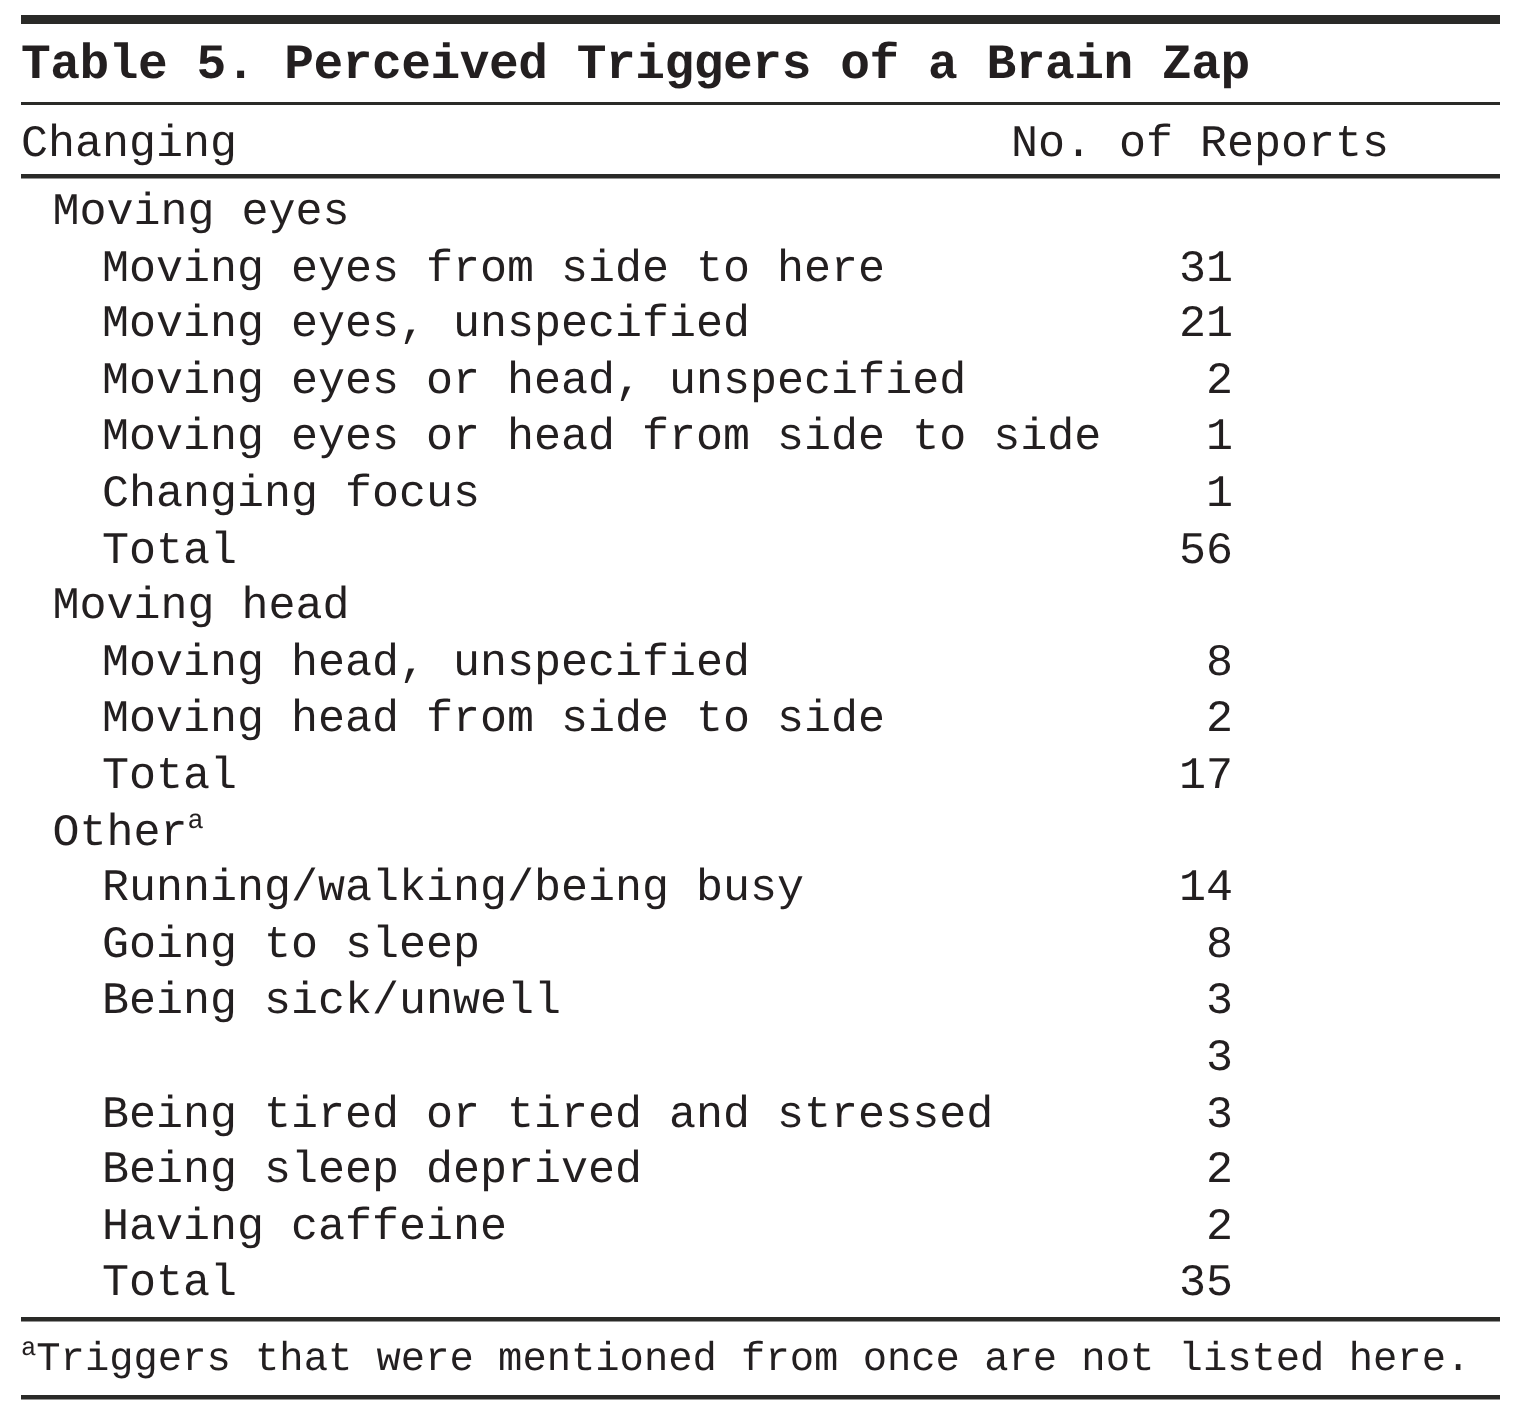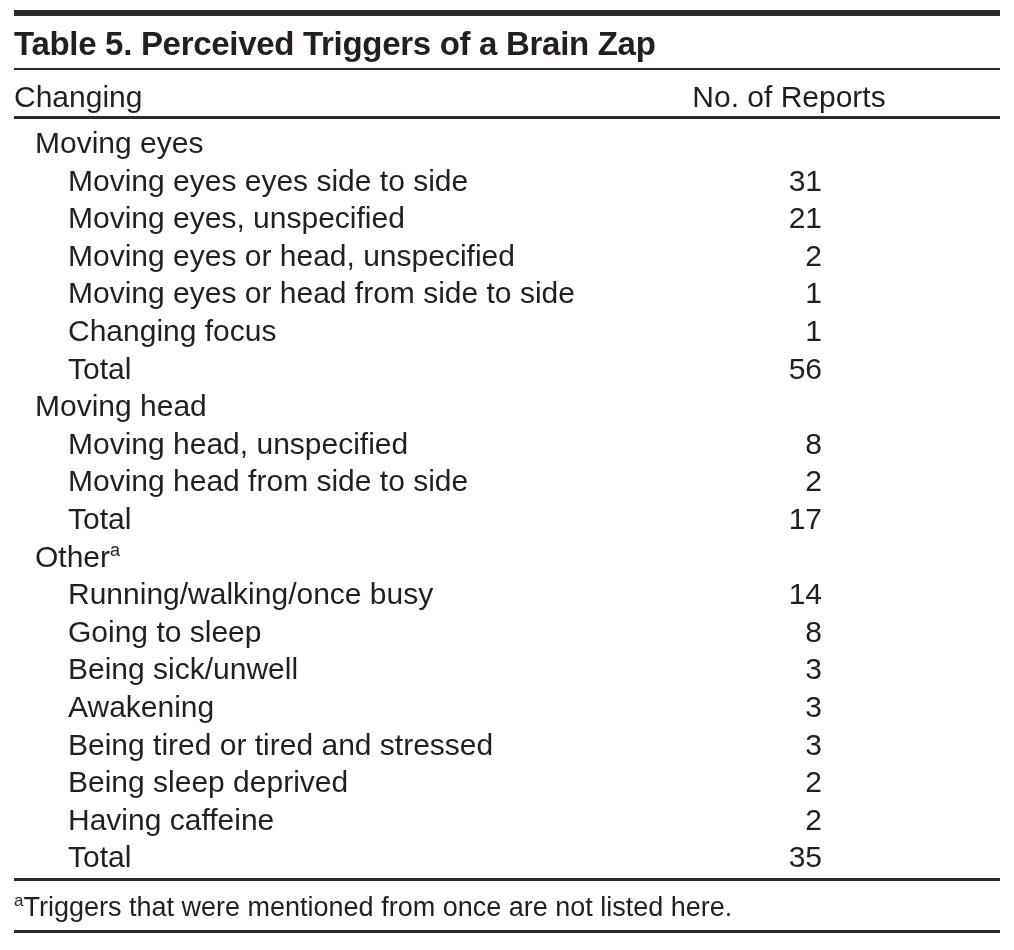--- a/index.html
+++ b/index.html
@@ -13,20 +13,21 @@
     font-family: "Liberation Sans", sans-serif;
     color: #231f20;
     overflow: hidden;
   }
 
   #table-root {
     position: relative;
     width: 960px;
     height: 950px;
     box-sizing: border-box;
+    font-family: Liberation Mono, monospace;
   }
 
   .rule {
     position: absolute;
     left: 14px;
     width: 986px;
     background: #2a2a28;
   }
   .rule-top    { top: 10px;  height: 6px; }
   .rule-title  { top: 68px;  height: 2px; }
@@ -137,21 +138,21 @@
   </div>
 
   <div class="rule rule-header"></div>
 
   <div id="rows">
       <div class="trow">
         <div class="tlabel"><span>Moving eyes</span></div>
         <div class="tvalue"></div>
       </div>
       <div class="trow indent">
-        <div class="tlabel"><span>Moving eyes eyes side to side</span></div>
+        <div class="tlabel"><span>Moving eyes from side to here</span></div>
         <div class="tvalue">31</div>
       </div>
       <div class="trow indent">
         <div class="tlabel"><span>Moving eyes, unspecified</span></div>
         <div class="tvalue">21</div>
       </div>
       <div class="trow indent">
         <div class="tlabel"><span>Moving eyes or head, unspecified</span></div>
         <div class="tvalue">2</div>
       </div>
@@ -181,33 +182,32 @@
       </div>
       <div class="trow indent">
         <div class="tlabel"><span>Total</span></div>
         <div class="tvalue">17</div>
       </div>
       <div class="trow">
         <div class="tlabel"><span>Other</span><span class="sup">a</span></div>
         <div class="tvalue"></div>
       </div>
       <div class="trow indent">
-        <div class="tlabel"><span>Running/walking/once busy</span></div>
+        <div class="tlabel"><span>Running/walking/being busy</span></div>
         <div class="tvalue">14</div>
       </div>
       <div class="trow indent">
         <div class="tlabel"><span>Going to sleep</span></div>
         <div class="tvalue">8</div>
       </div>
       <div class="trow indent">
         <div class="tlabel"><span>Being sick/unwell</span></div>
         <div class="tvalue">3</div>
       </div>
       <div class="trow indent">
-        <div class="tlabel"><span>Awakening</span></div>
         <div class="tvalue">3</div>
       </div>
       <div class="trow indent">
         <div class="tlabel"><span>Being tired or tired and stressed</span></div>
         <div class="tvalue">3</div>
       </div>
       <div class="trow indent">
         <div class="tlabel"><span>Being sleep deprived</span></div>
         <div class="tvalue">2</div>
       </div>

